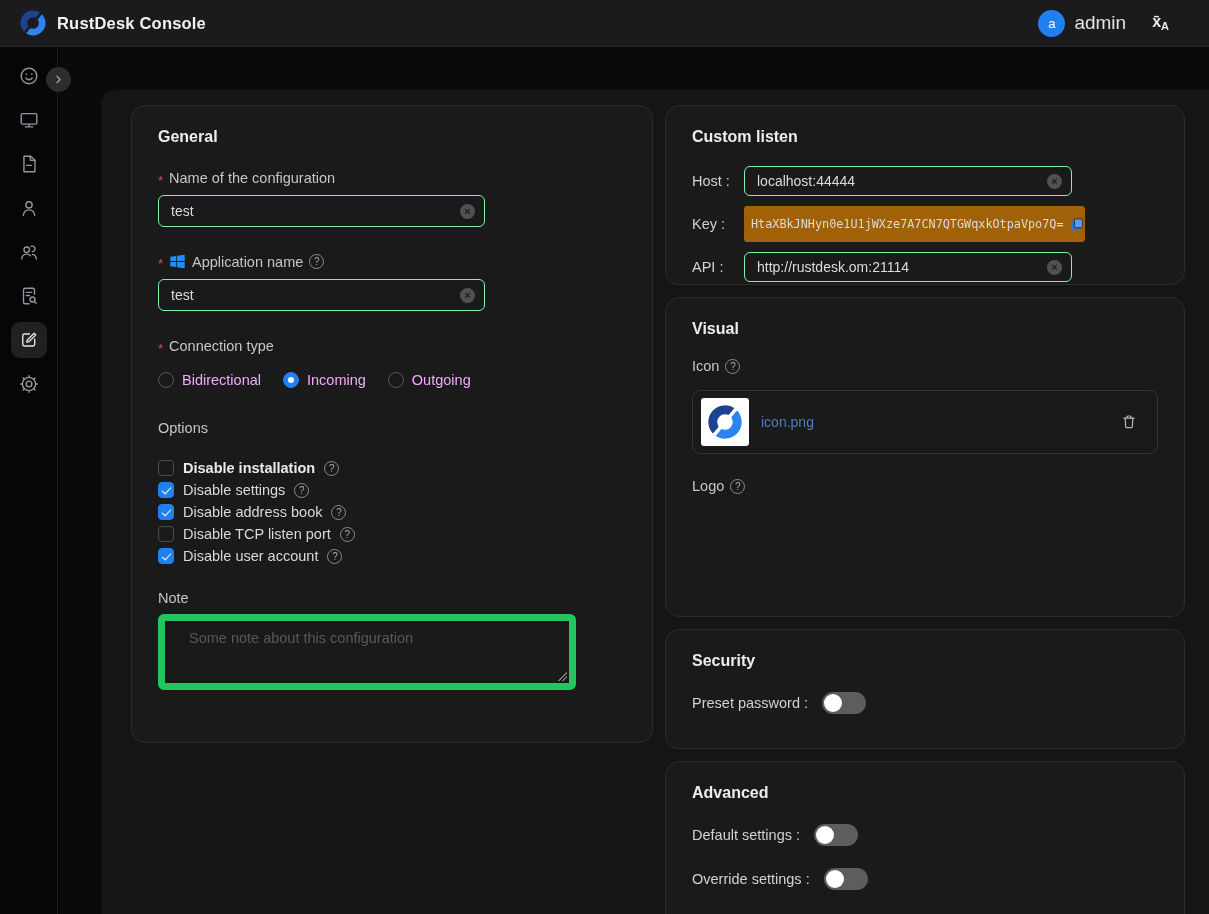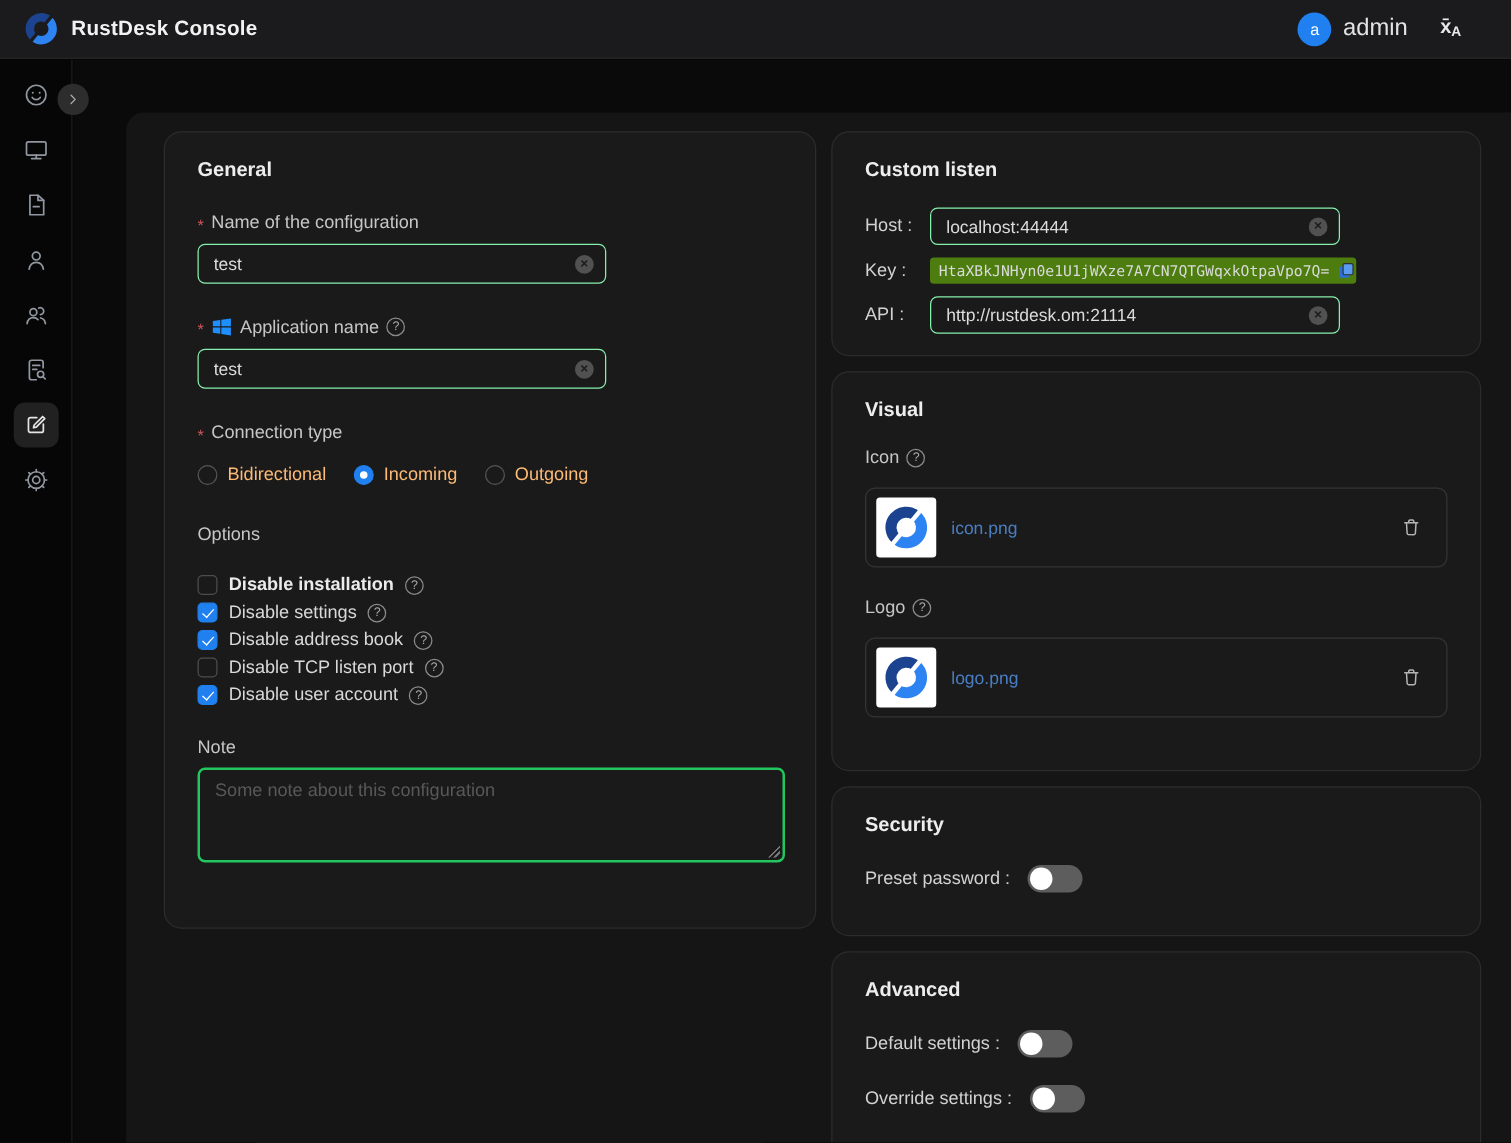--- a/index.html
+++ b/index.html
@@ -93,56 +93,56 @@
   }
   .text-input .val { flex: 1; font-size: 14px; color: #dcdcdc; }
   .clear-btn {
     width: 15px; height: 15px; border-radius: 50%; background: #515151;
     color: #1c1c1c; font-size: 11px; font-weight: 700; line-height: 1;
     display: flex; align-items: center; justify-content: center; cursor: pointer; flex: none;
   }
   .w-std { width: 327px; margin-top: 9px; }
 
   .radio-row { display: flex; align-items: center; gap: 22px; margin-top: 18px; }
-  .radio { display: flex; align-items: flex-start; gap: 8px; cursor: pointer; font-size: 14.5px; color: #fdba74; }
+  .radio { display: flex; align-items: flex-start; gap: 8px; cursor: pointer; font-size: 14.5px; color: #f0abfc; }
   .rdot { width: 16px; height: 16px; border-radius: 50%; border: 1.4px solid #555; position: relative; flex: none; }
   .rdot.selected { border-color: #2080f0; background: #2080f0; }
   .rdot.selected::after {
     content: ""; position: absolute; left: 50%; top: 50%; transform: translate(-50%,-50%);
     width: 6px; height: 6px; border-radius: 50%; background: #fff;
   }
 
   .checks { margin-top: 24px; display: flex; flex-direction: column; gap: 6px; }
   .check-row { display: flex; align-items: center; gap: 9px; cursor: pointer; height: 16px; }
   .cbox { width: 16px; height: 16px; border-radius: 4px; border: 1.4px solid #4d4d4d; position: relative; flex: none; }
   .cbox.checked { background: #2080f0; border-color: #2080f0; }
   .cbox.checked::after {
     content: ""; position: absolute; left: 4.5px; top: 1.5px; width: 4px; height: 8px;
     border-right: 1.8px solid #fff; border-bottom: 1.8px solid #fff; transform: rotate(42deg);
   }
   .cl { font-size: 14.5px; color: #d9d9d9; }
   .cl.em { font-weight: 700; color: #ebebeb; }
 
   .note-area {
-    position: relative; width: 470px; height: 76px; margin-top: 8px;
-    border: 2px solid #22c55e; border-radius: 6px; padding: 8px 12px; cursor: text;
+    position: relative; width: 418px; height: 76px; margin-top: 8px;
+    border: 7px solid #22c55e; border-radius: 6px; padding: 8px 24px; cursor: text;
   }
   .note-area .ph { font-size: 14.5px; color: #585858; }
   .resize-handle {
     position: absolute; right: 2px; bottom: 2px; width: 10px; height: 10px;
     background: linear-gradient(135deg, transparent 50%, #777 50%, #777 60%, transparent 60%, transparent 72%, #777 72%, #777 82%, transparent 82%);
   }
 
   
   .srow { display: flex; align-items: center; margin-top: 10px; }
   .srow.first { margin-top: 20px; }
   .s-label { width: 52px; font-size: 14.5px; color: #d2d2d2; flex: none; }
   .s-input { width: 328px; height: 30px; margin-top: 0; }
   .key-box {
-    width: 341px; height: 21px; background: #4d7c0f; border-radius: 3px;
+    width: 341px; height: 36px; background: #a16207; border-radius: 3px;
     display: flex; align-items: center; gap: 5px; padding: 0 3px 0 7px;
   }
   .key-box code { font-family: "DejaVu Sans Mono", monospace; font-size: 11.8px; color: #dadada; white-space: nowrap; }
   .copy-icon { cursor: pointer; flex: none; }
 
   
   .upload {
     height: 64px; border: 1px solid #343435; border-radius: 8px;
     display: flex; align-items: center; padding: 0 20px 0 8px; margin-top: 16px;
   }
@@ -398,38 +398,20 @@
               <path d="M2.8 4.2h10.4"></path>
               <path d="M6 4V3a1 1 0 0 1 1-1h2a1 1 0 0 1 1 1v1"></path>
               <path d="M4.2 4.4l.5 8.2a1.2 1.2 0 0 0 1.2 1.1h4.2a1.2 1.2 0 0 0 1.2-1.1l.5-8.2"></path>
             </svg>
           </span>
         </div>
         <div class="f-label" style="margin-top:24px">
           <span>Logo</span>
           <span class="help">?</span>
         </div>
-        <div class="upload">
-          <span class="thumb">
-            <svg class="rd-logo" viewBox="0 0 36 36">
-              <path d="M 25.07 9.57 A 11 11 0 0 1 10.93 26.43" fill="none" stroke="#2e83f2" stroke-width="8"></path>
-              <path d="M 10.93 26.43 A 11 11 0 0 1 25.07 9.57" fill="none" stroke="#1c4390" stroke-width="8"></path>
-              <line class="gap-line" x1="21.9" y1="13.4" x2="28.3" y2="5.7"></line>
-              <line class="gap-line" x1="14.1" y1="22.6" x2="7.7" y2="30.3"></line>
-            </svg>
-          </span>
-          <span class="file-link">logo.png</span>
-          <span class="trash">
-            <svg viewBox="0 0 16 16">
-              <path d="M2.8 4.2h10.4"></path>
-              <path d="M6 4V3a1 1 0 0 1 1-1h2a1 1 0 0 1 1 1v1"></path>
-              <path d="M4.2 4.4l.5 8.2a1.2 1.2 0 0 0 1.2 1.1h4.2a1.2 1.2 0 0 0 1.2-1.1l.5-8.2"></path>
-            </svg>
-          </span>
-        </div>
       </section>
 
       <section class="card card-security">
         <h2>Security</h2>
         <div class="trow">
           <span class="t-label">Preset password :</span>
           <span class="toggle">
               <span class="knob"></span>
             </span>
         </div>

